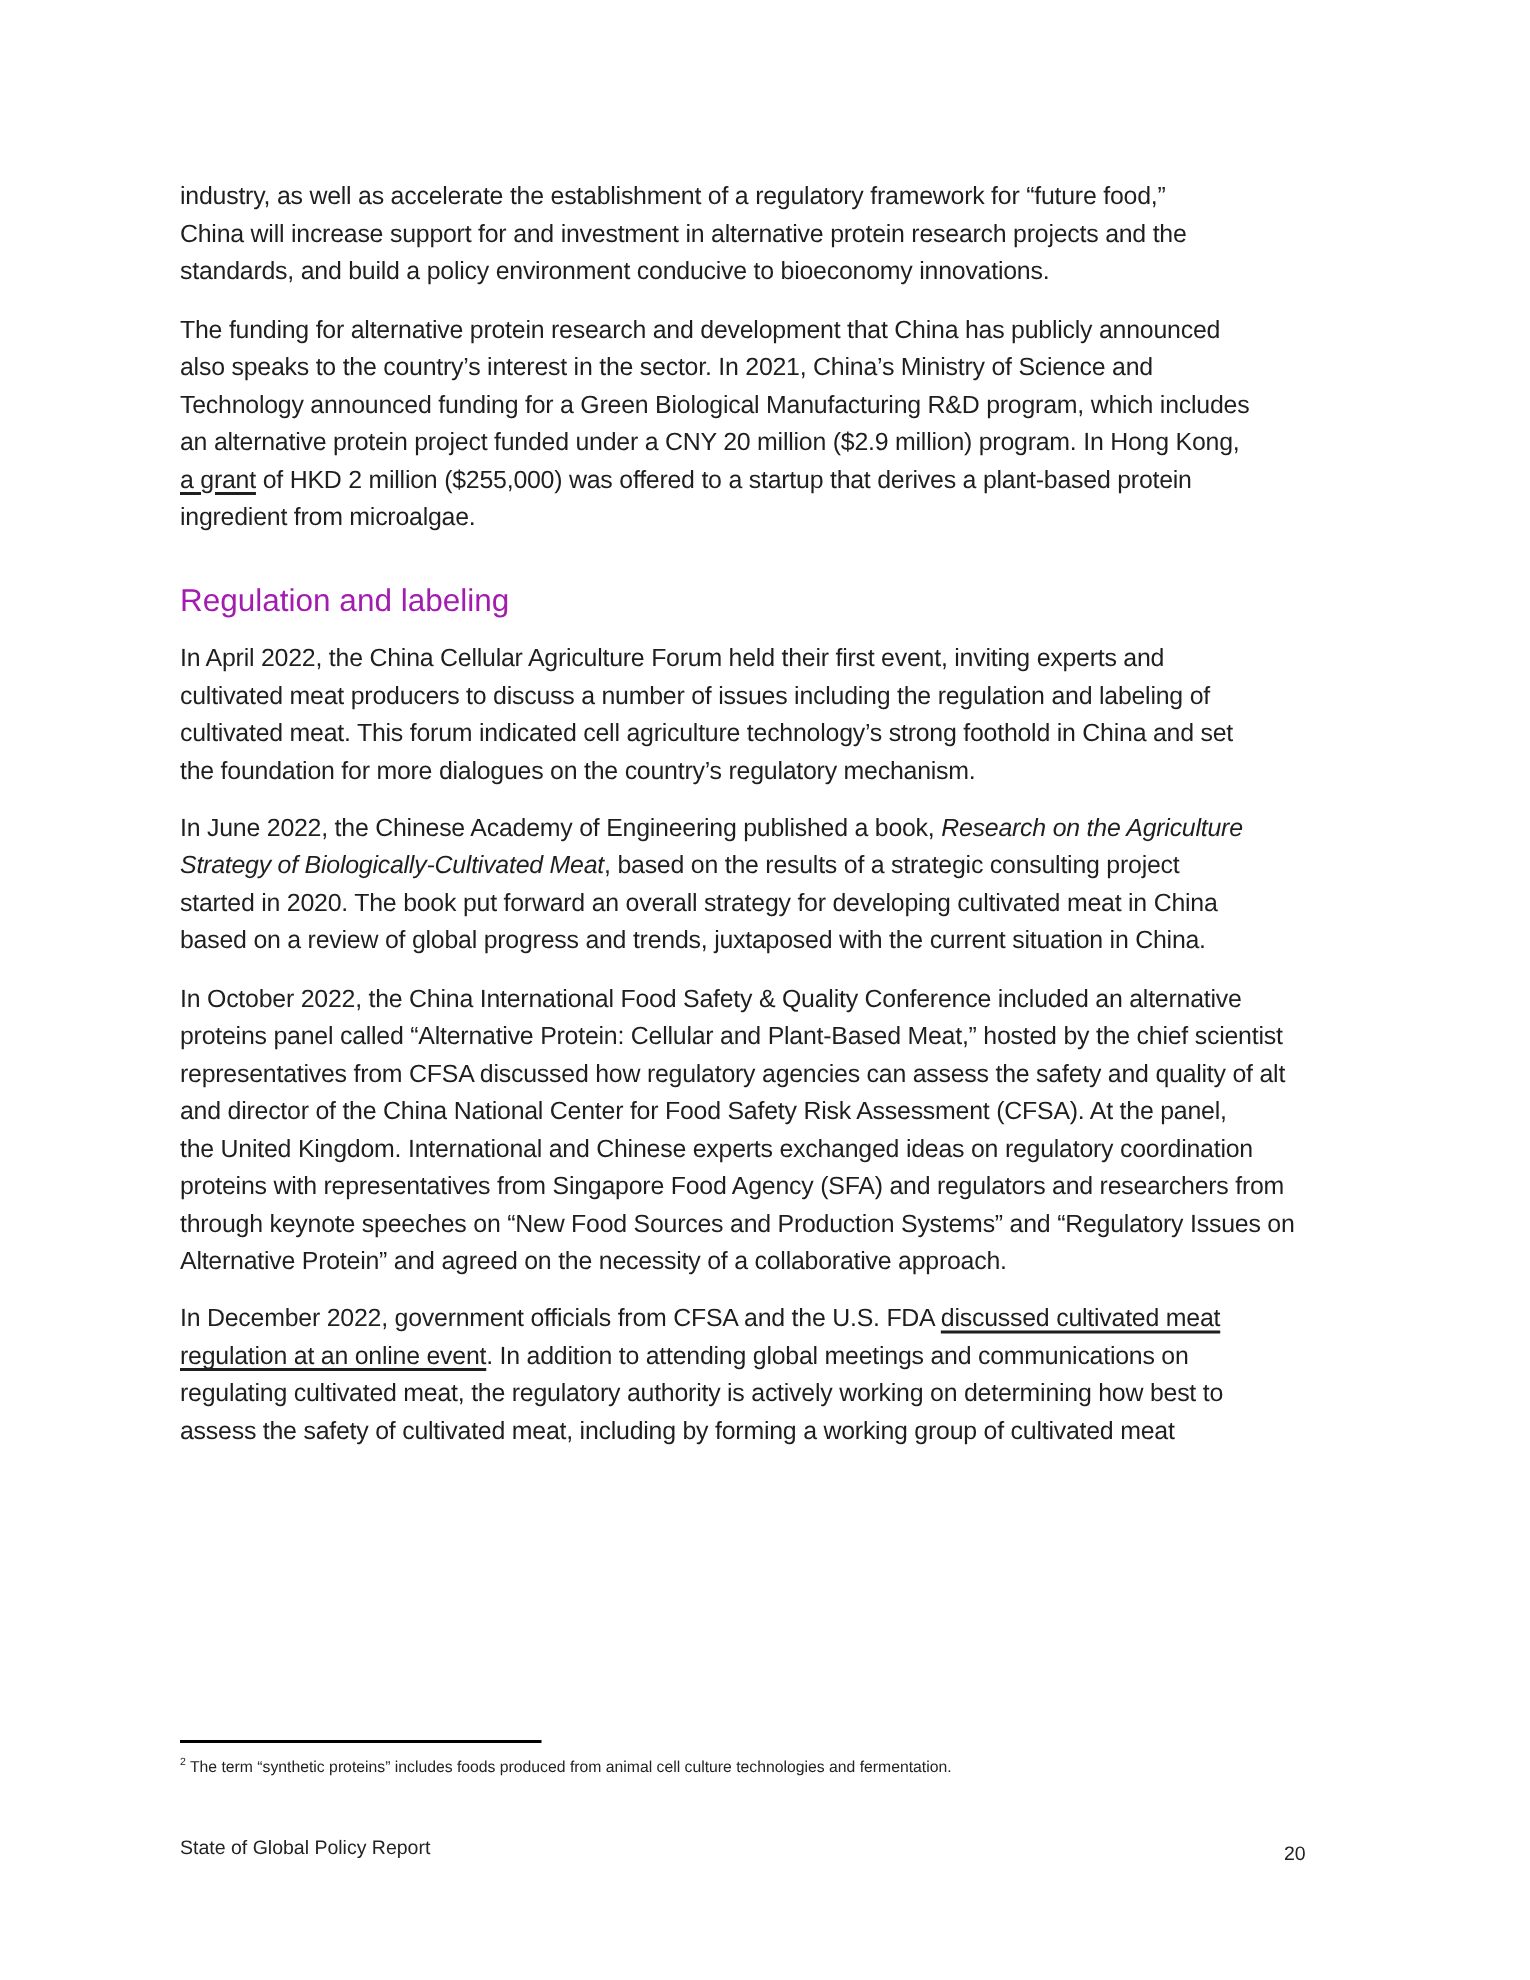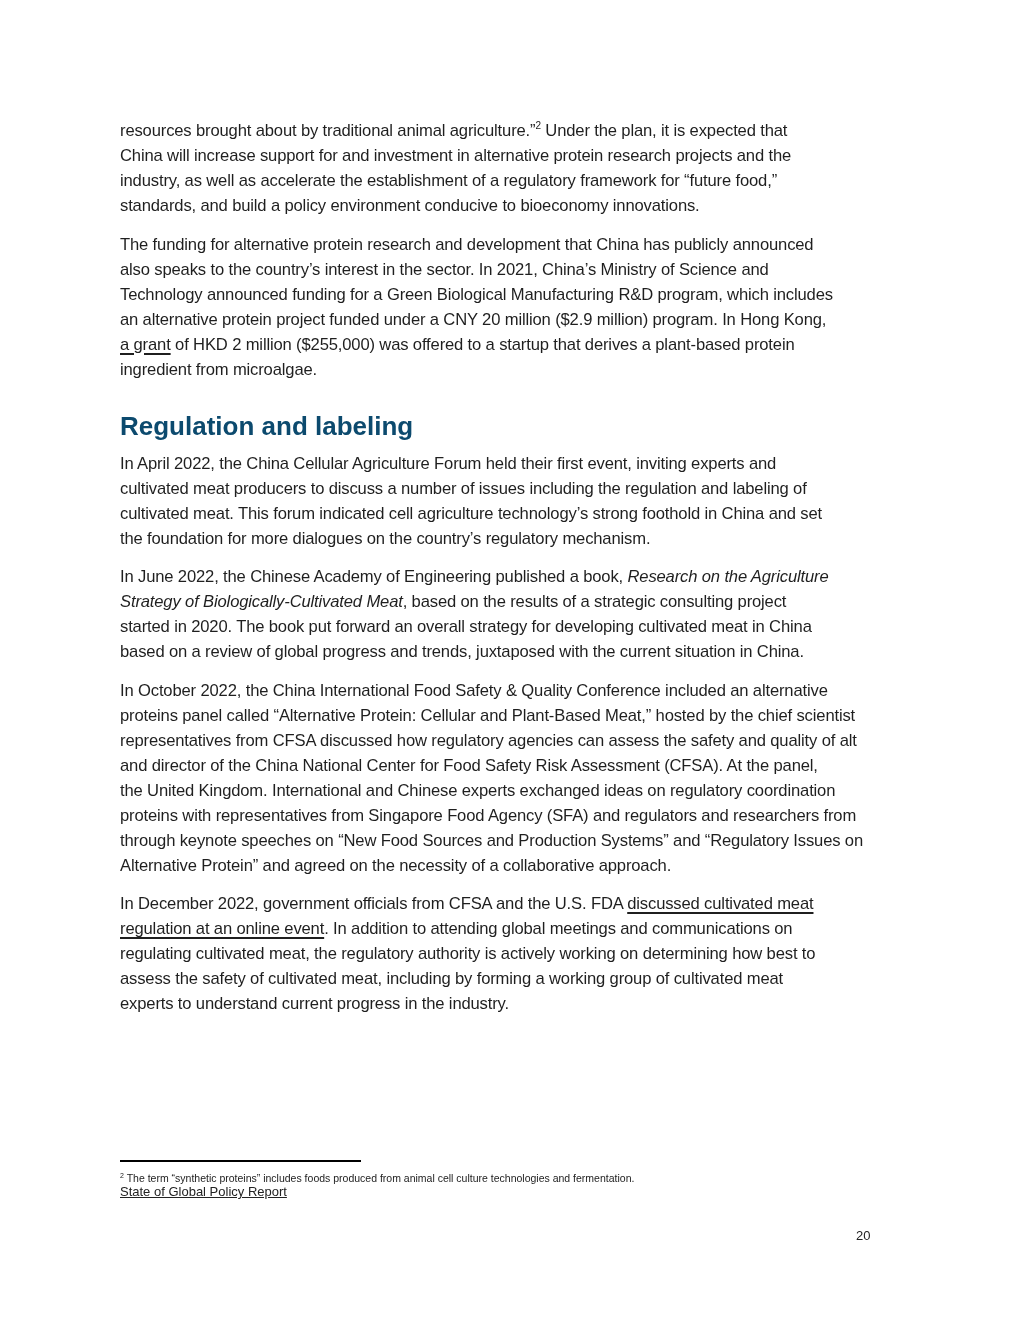--- a/index.html
+++ b/index.html
@@ -10,52 +10,51 @@
       font-size: 16.6px;
       line-height: 25px;
       color: #1f1f1f;
       margin: 0 0 13.5px 0;
       letter-spacing: -0.15px;
       word-spacing: 0px;
     }
     .para a { color: #1f1f1f; text-decoration: underline; text-decoration-thickness: 2px; text-underline-offset: 3px; }
     .heading {
       font-family: "Liberation Sans", sans-serif;
-      font-size: 26px;
-      color: #0c4a6e;
+      font-size: 21px;
+      color: #a21caf;
       margin: 30px 0 11px 0;
       line-height: 28px;
-      font-weight: bold;
+      font-weight: normal;
     }
     .sup { font-size: 10px; vertical-align: super; line-height: 0; }
     .fn-rule { position: absolute; left: 120px; top: 1160px; width: 241px; height: 2px; background: #000; }
     .footnote {
       position: absolute; left: 120px; top: 1171px;
       font-family: "Liberation Sans", sans-serif; font-size: 10.5px; color: #222; line-height: 14px;
     }
     .footnote .fnum { font-size: 7px; vertical-align: super; line-height: 0; }
     .footer-left {
-      position: absolute; left: 120px; top: 1184px;
-      font-family: "Liberation Sans", sans-serif; font-size: 13px; color: #222; text-decoration: underline;
+      position: absolute; left: 120px; top: 1224px;
+      font-family: "Liberation Sans", sans-serif; font-size: 13px; color: #222;
     }
     .footer-right {
       position: absolute; left: 856px; top: 1228px;
       font-family: "Liberation Sans", sans-serif; font-size: 13px; color: #222;
     }
     .line { display: block; white-space: nowrap; }
   </style>
 </head>
 <body>
 
 <div class="page">
 
   <p class="para">
-    <span class="line"><span>resources brought about by traditional animal agriculture.”</span><span class="sup">2</span><span> Under the plan, it is expected that</span></span>
+    <span class="line">industry, as well as accelerate the establishment of a regulatory framework for “future food,”</span>
     <span class="line">China will increase support for and investment in alternative protein research projects and the</span>
-    <span class="line">industry, as well as accelerate the establishment of a regulatory framework for “future food,”</span>
     <span class="line">standards, and build a policy environment conducive to bioeconomy innovations.</span>
   </p>
 
   <p class="para">
     <span class="line">The funding for alternative protein research and development that China has publicly announced</span>
     <span class="line">also speaks to the country’s interest in the sector. In 2021, China’s Ministry of Science and</span>
     <span class="line">Technology announced funding for a Green Biological Manufacturing R&amp;D program, which includes</span>
     <span class="line">an alternative protein project funded under a CNY 20 million ($2.9 million) program. In Hong Kong,</span>
     <span class="line"><a>a grant</a><span> of HKD 2 million ($255,000) was offered to a startup that derives a plant-based protein</span></span>
     <span class="line">ingredient from microalgae.</span>
@@ -86,21 +85,20 @@
     <span class="line">proteins with representatives from Singapore Food Agency (SFA) and regulators and researchers from</span>
     <span class="line">through keynote speeches on “New Food Sources and Production Systems” and “Regulatory Issues on</span>
     <span class="line">Alternative Protein” and agreed on the necessity of a collaborative approach.</span>
   </p>
 
   <p class="para">
     <span class="line"><span>In December 2022, government officials from CFSA and the U.S. FDA </span><a>discussed cultivated meat</a></span>
     <span class="line"><a>regulation at an online event</a><span>. In addition to attending global meetings and communications on</span></span>
     <span class="line">regulating cultivated meat, the regulatory authority is actively working on determining how best to</span>
     <span class="line">assess the safety of cultivated meat, including by forming a working group of cultivated meat</span>
-    <span class="line">experts to understand current progress in the industry.</span>
   </p>
 
 </div>
 
 <div class="fn-rule"></div>
 <div class="footnote"><span class="fnum">2</span><span> The term “synthetic proteins” includes foods produced from animal cell culture technologies and fermentation.</span></div>
 
 <div class="footer-left">State of Global Policy Report</div>
 <div class="footer-right">20</div>
 

